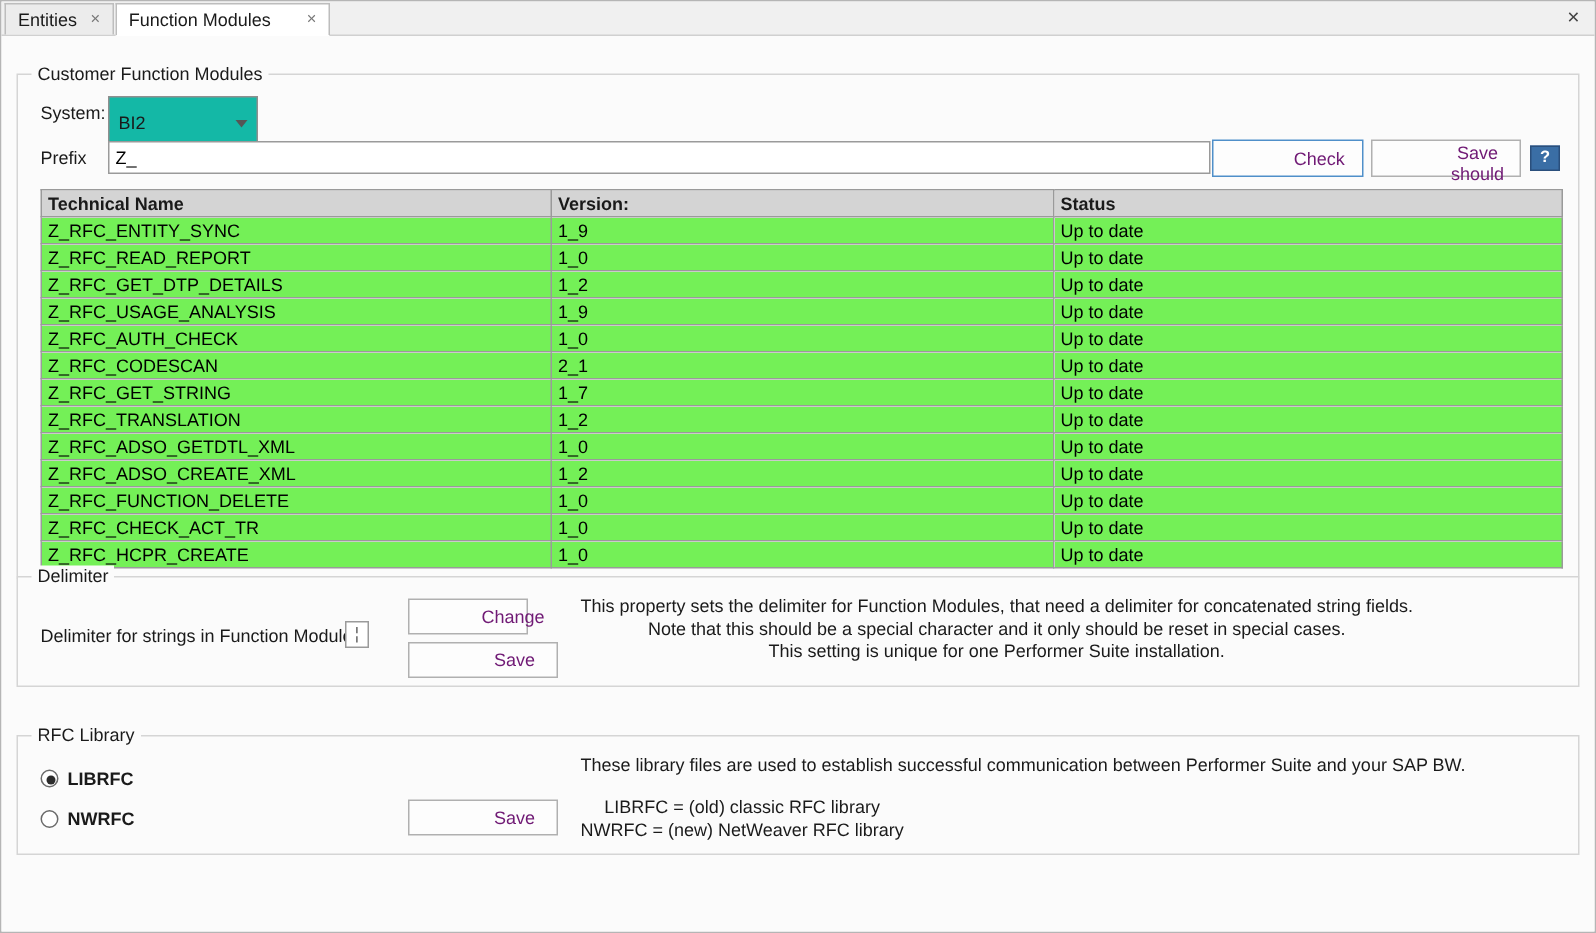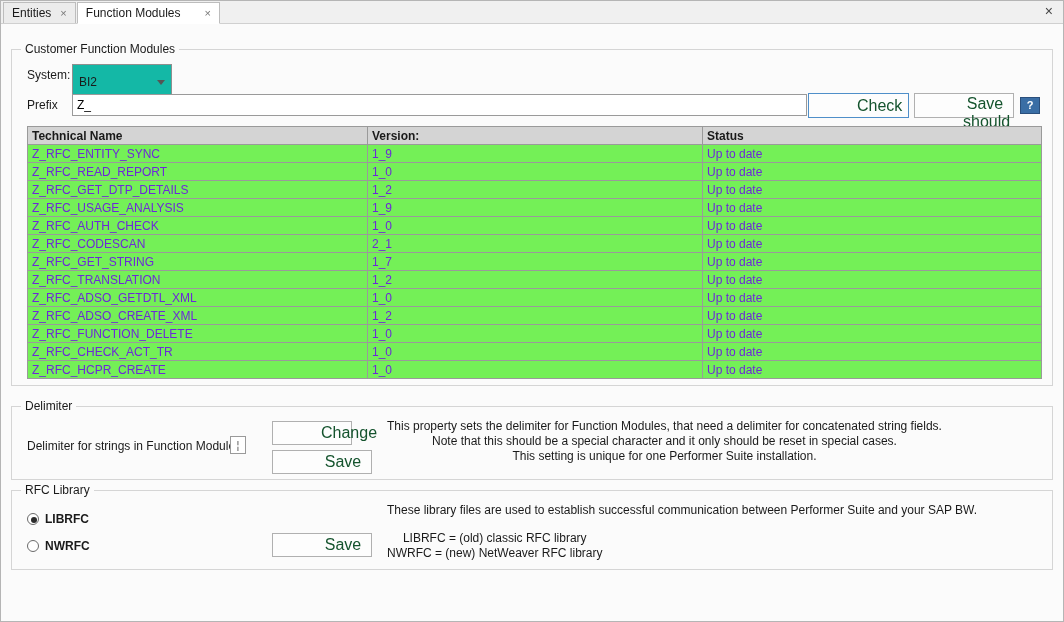--- a/index.html
+++ b/index.html
@@ -31,21 +31,21 @@
     position:absolute; right:10px; top:3px; color:#444;
     font-size:14px; line-height:14px; cursor:default;
   }
   
   .content { position:absolute; left:0; top:23px; right:0; bottom:0; background:#fbfbfb; }
   .group { position:absolute; border:1px solid #d5d5d5; background:#fbfbfb; }
   .group-title {
     position:absolute; top:-8px; left:9px; background:#fbfbfb; padding:0 4px; color:#1a1a1a;
   }
   .g1 { left:10px; top:25px; width:1042px; height:337px; }
-  .g2 { left:10px; top:382px; width:1042px; height:74px; }
+  .g2 { left:10px; top:360px; width:1042px; height:74px; }
   .g3 { left:10px; top:466px; width:1042px; height:80px; }
   .label { position:absolute; white-space:nowrap; }
   
   .combo {
     position:absolute; left:60px; top:14px; width:100px; height:36px;
     background:#14b8a6; border:1px solid #8f8f8f; display:flex; align-items:center;
   }
   .combo-value { flex:1; padding-left:6px; }
   .combo-arrow {
     width:0; height:0; margin-right:6px;
@@ -59,21 +59,21 @@
     font-family:"Liberation Sans", sans-serif; font-size:12px;
   }
   .delim-input {
     position:absolute; left:218px; top:29px; width:16px; height:18px;
     border:1px solid #9a9a9a; background:#fff; text-align:center; padding:0;
     font-family:"Liberation Sans", sans-serif; font-size:11px; color:#555;
   }
   
   .btn {
     position:absolute; background:#fdfdfd; border:1px solid #b0b0b0;
-    font-family:"Liberation Sans", sans-serif; font-size:16px; color:#14532d; cursor:default;padding-left:48px;
+    font-family:"Liberation Sans", sans-serif; font-size:12px; color:#701a75; cursor:default;padding-left:48px;
   }
   .check-btn { left:796px; top:43px; width:101px; height:25px; border:1px solid var(--focus-blue,#4f8fc9); }
   .saveprefix-btn { left:902px; top:43px; width:100px; height:25px; }
   .change-btn { left:260px; top:14px; width:80px; height:24px; }
   .save-delim-btn { left:260px; top:43px; width:100px; height:24px; }
   .save-rfc-btn { left:260px; top:42px; width:100px; height:24px; }
   .help-btn {
     position:absolute; left:1008px; top:47px; width:20px; height:17px;
     background:var(--accent-blue,#3a6ea5); border:1px solid #2a4f7c;
     color:#fff; font-weight:bold; font-size:11px; line-height:13px;
@@ -82,21 +82,21 @@
   
   .module-table {
     position:absolute; left:15px; top:76px; width:1014px;
     border-collapse:collapse; table-layout:fixed;
   }
   .module-table th, .module-table td {
     border:1px solid #9a9a9a; height:18px; padding:0 4px;
     font-size:12px; text-align:left; white-space:nowrap; overflow:hidden;
   }
   .module-table th { background:var(--header-gray,#d4d4d4); font-weight:bold; }
-  .module-table td { background:var(--row-green,#74f057); color:#6d28d9;margin-left:47px; }
+  .module-table td { background:var(--row-green,#74f057); color:#000000;margin-left:47px; }
   
   .desc-block { position:absolute; line-height:15px;text-align:center; }
   .desc-block div { margin:0; }
   .g2-desc { left:375px; top:12px; }
   .g3-desc { left:375px; top:12px; }
   .g3-legend { left:375px; top:40px; }
   
   .radio-row { position:absolute; left:15px; display:flex; align-items:center; gap:6px; cursor:default;font-weight:bold; }
   .radio-row.r1 { top:21px; }
   .radio-row.r2 { top:48px;text-align:center; }

